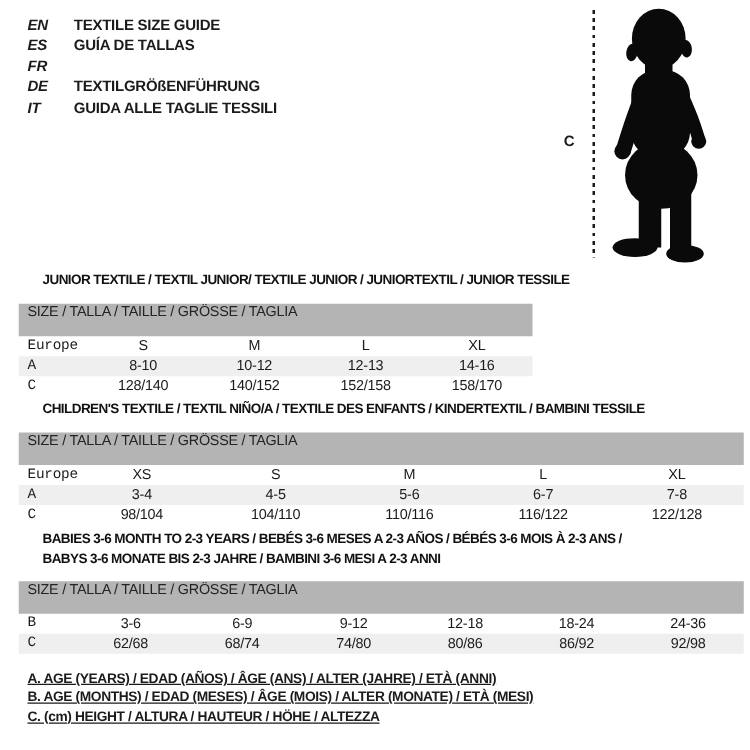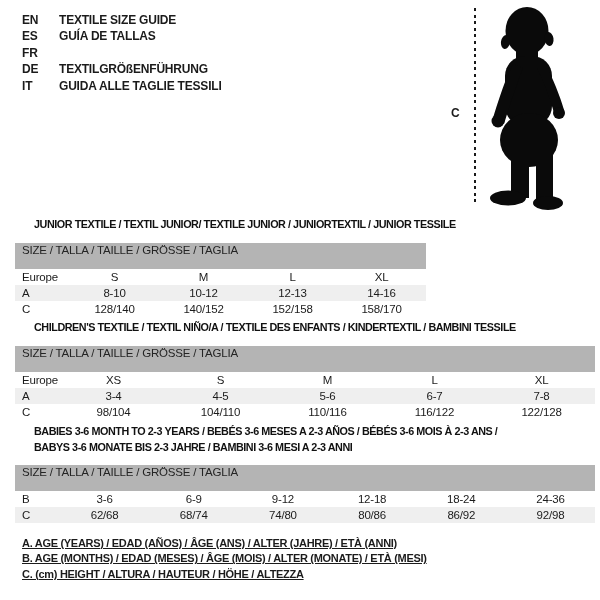--- a/index.html
+++ b/index.html
@@ -5,21 +5,21 @@
   html,body{margin:0;padding:0;}
   body{
     width:600px;height:600px;position:relative;background:#ffffff;
     font-family:"Liberation Sans", sans-serif;color:#1b1b1b;overflow:hidden;
   }
   .abs{position:absolute;}
 
   
   .lang-list{left:22px;top:12px;}
   .lang-row{display:flex;font-weight:bold;font-size:12px;line-height:16.4px;letter-spacing:-0.2px;}
-  .lang-code{width:37px;}
+  .lang-code{width:37px;font-style:italic;}
 
   
   .fig-line{
     left:474px;top:8px;width:2px;height:198px;
     background:repeating-linear-gradient(to bottom,#1a1a1a 0 3px,transparent 3px 6.6px);
   }
   .fig-label{left:451px;top:106px;font-weight:bold;font-size:12px;}
   .baby-svg{left:478px;top:2px;}
 
   
@@ -27,21 +27,21 @@
     left:34px;font-weight:bold;font-size:10.8px;letter-spacing:-0.45px;
     white-space:nowrap;line-height:15.5px;color:#111;
   }
   .size-table{position:absolute;left:15px;font-size:11.5px;letter-spacing:-0.2px;}
   .band{
     background:#b4b4b4;height:26px;line-height:15px;padding-left:7px;
     color:#242424;white-space:nowrap;
   }
   .trow{display:flex;height:16px;line-height:16px;}
   .trow.shaded{background:#efefef;}
-  .tlabel{padding-left:7px;box-sizing:border-box;flex:0 0 auto;}
+  .tlabel{padding-left:7px;box-sizing:border-box;flex:0 0 auto;font-family:Liberation Mono, monospace;}
   .tcell{flex:1 1 0;text-align:center;}
 
   
   .legend{left:22px;top:536px;}
   .legend-line{font-weight:bold;font-size:11px;line-height:15.4px;letter-spacing:-0.3px;white-space:nowrap;text-decoration:underline;}
 </style>
 </head>
 <body>
 
 <div class="abs lang-list" id="lang-list">

